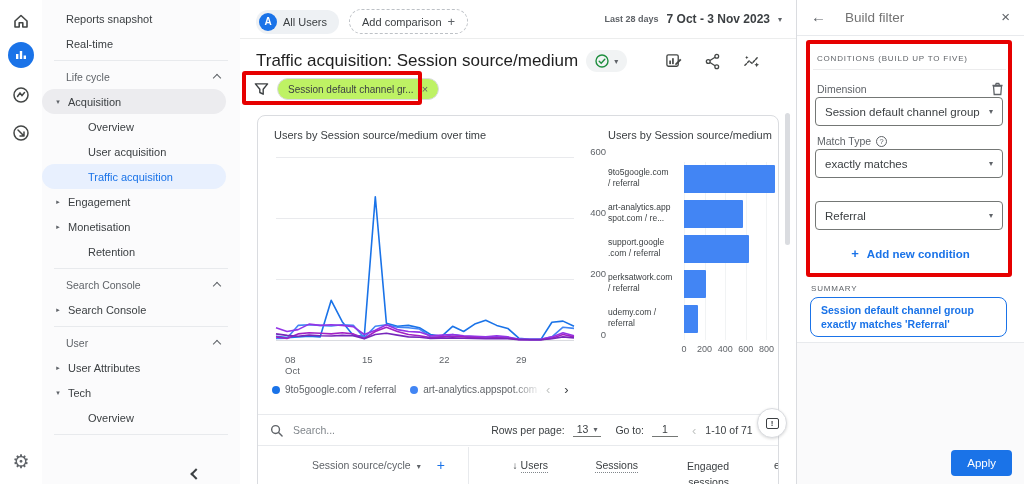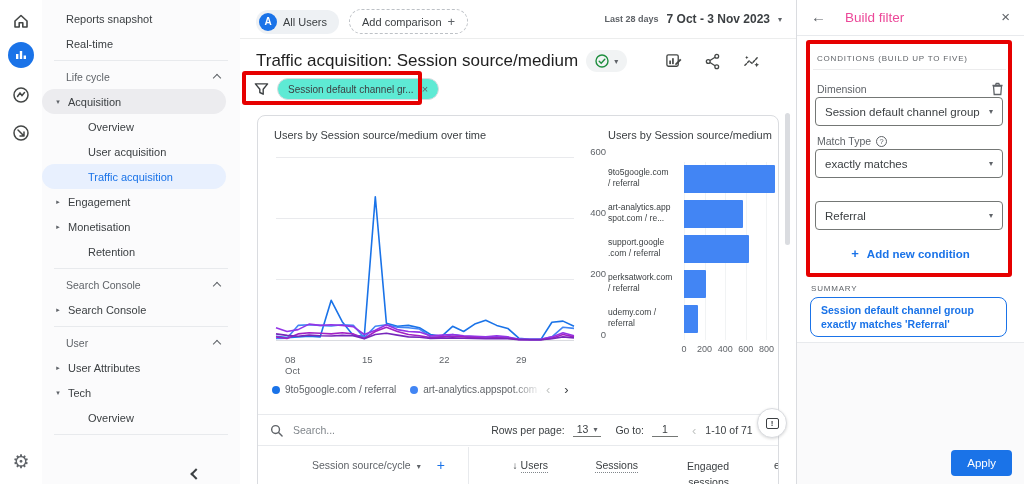--- a/index.html
+++ b/index.html
@@ -41,21 +41,21 @@
   .date-range { font-size:12px; color:#3c4043; font-weight:700; }
   .caret { font-size:8px; color:#5f6368; }
   .main-hdr-div { position:absolute; left:0; right:0; top:38px; border-top:1px solid #eceded; }
   .title-row { position:absolute; left:16px; top:50px; display:flex; align-items:center; gap:8px; }
   .page-title { font-size:17px; font-weight:400; color:#1f1f1f; margin:0; }
   .title-badge { display:flex; align-items:center; gap:5px; background:#f1f3f4; border-radius:13px; padding:4px 9px; cursor:pointer; }
   .action-icons { position:absolute; right:36px; top:53px; display:flex; gap:22px; }
   .action-icons span { cursor:pointer; }
   .annotation-box { position:absolute; border:4px solid #e60000; border-radius:3px; z-index:4; pointer-events:none; }
   .filter-row { position:absolute; left:14px; top:78px; display:flex; align-items:center; gap:8px; }
-  .filter-chip { display:flex; align-items:center; gap:8px; border:1px solid #dadce0; border-radius:13px; padding:4px 10px; font-size:10px; color:#3c4043; background:#5eead4; cursor:pointer; }
+  .filter-chip { display:flex; align-items:center; gap:8px; border:1px solid #dadce0; border-radius:13px; padding:4px 10px; font-size:10px; color:#3c4043; background:#bef264; cursor:pointer; }
   .filter-chip .x { color:#5f6368; font-size:11px; cursor:pointer; }
   
   .card { position:absolute; left:17px; top:115px; width:522px; height:420px; border:1px solid #dadce0; border-radius:8px 8px 0 0; background:#fff; overflow:hidden; }
   .lc-title { position:absolute; left:16px; top:13px; font-size:11px; color:#3c4043; }
   #line-plot { position:absolute; left:12px; top:36px; }
   .y-lab { position:absolute; left:322px; width:26px; text-align:right; font-size:9.5px; color:#5f6368; }
   .x-lab { position:absolute; top:239px; font-size:9.5px; color:#5f6368; white-space:pre-line; line-height:1.15; }
   .legend { position:absolute; left:14px; top:268px; display:flex; align-items:center; gap:14px; font-size:10px; color:#5f6368; }
   .legend-item { display:flex; align-items:center; gap:5px; }
   .legend-dot { width:8px; height:8px; border-radius:50%; background:#1a73e8; }
@@ -92,21 +92,21 @@
   .dotted { border-bottom:1px dotted #80868b; padding-bottom:1px; }
   .metric-sort { color:#3c4043; margin-right:3px; font-size:10px; }
   .th-partial { position:absolute; left:516px; top:12px; color:#3c4043; }
   .feedback { position:absolute; left:517px; top:408px; width:30px; height:30px; border-radius:50%; background:#fff; border:1px solid #dadce0; box-shadow:0 1px 3px rgba(0,0,0,.15); display:flex; align-items:center; justify-content:center; cursor:pointer; z-index:5; }
   .fb-bubble { width:13px; height:11px; border:1.5px solid #3c4043; border-radius:2px; display:flex; align-items:center; justify-content:center; font-size:8px; font-weight:700; color:#3c4043; }
   .main-scroll { position:absolute; left:545px; top:113px; width:5px; height:132px; background:#dadce0; border-radius:3px; cursor:pointer; }
   
   .panel { position:absolute; left:796px; top:0; width:228px; height:484px; background:#fff; border-left:1px solid #dadce0; }
   .panel-hdr { position:absolute; left:0; right:0; top:0; height:36px; border-bottom:1px solid #e8eaed; }
   .back-ic { position:absolute; left:14px; top:8px; font-size:15px; color:#5f6368; cursor:pointer; }
-  .panel-title { position:absolute; left:48px; top:10px; font-size:13.5px; color:#ec4899; }
+  .panel-title { position:absolute; left:48px; top:10px; font-size:13.5px; color:#737373; }
   .close-ic { position:absolute; right:14px; top:8px; font-size:15px; color:#5f6368; cursor:pointer; }
   .cond-label, .sum-label { font-size:8px; letter-spacing:.8px; color:#5f6368; }
   .cond-label { position:absolute; left:20px; top:54px; }
   .cond-div { position:absolute; left:16px; right:18px; top:69px; border-top:1px solid #ececed; }
   .fld-label { position:absolute; left:20px; font-size:10.5px; color:#5f6368; display:flex; align-items:center; gap:5px; }
   .select { position:absolute; left:18px; width:188px; height:29px; border:1px solid #747775; border-radius:4px; display:flex; align-items:center; padding:0 9px; cursor:pointer; background:#fff; }
   .select .val { flex:1; font-size:11.5px; color:#3c4043; white-space:nowrap; overflow:hidden; }
   .help-circ { width:11px; height:11px; border:1px solid #5f6368; border-radius:50%; font-size:7.5px; display:inline-flex; align-items:center; justify-content:center; color:#5f6368; }
   .add-cond { position:absolute; left:0; right:0; top:246px; text-align:center; color:#1a73e8; font-size:11.5px; font-weight:700; cursor:pointer; }
   .add-cond .plus { font-size:13px; margin-right:8px; }

